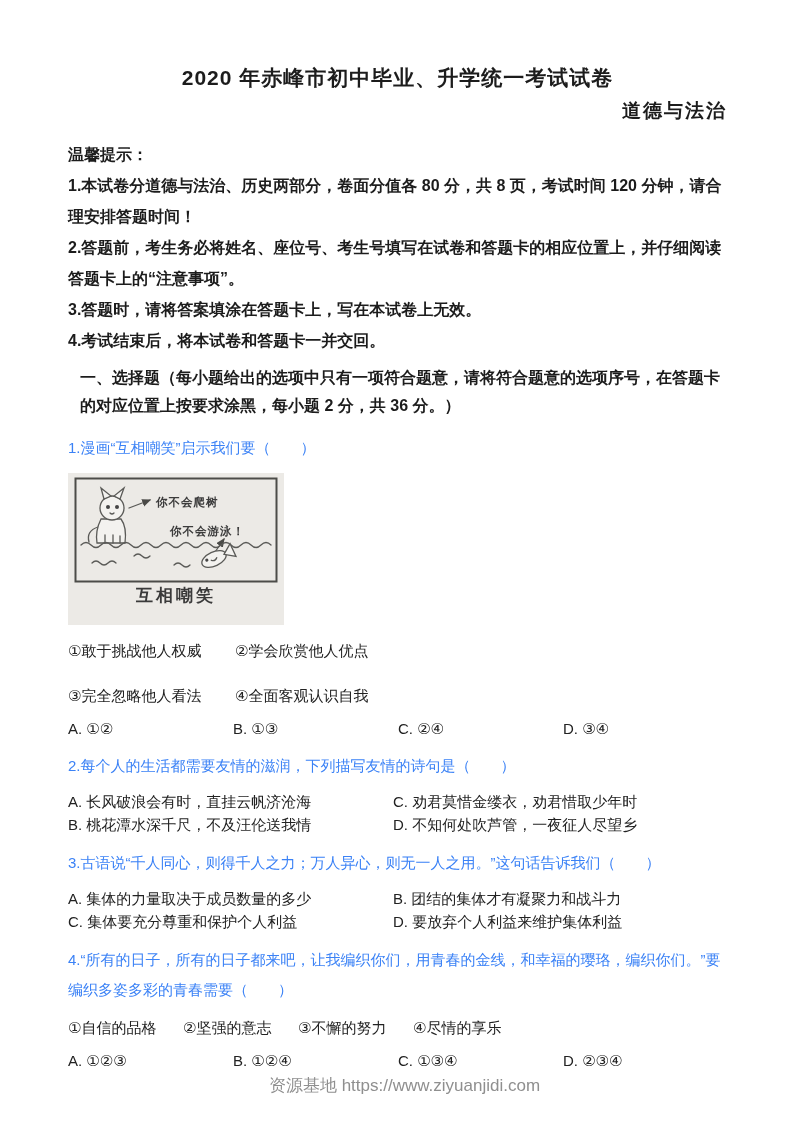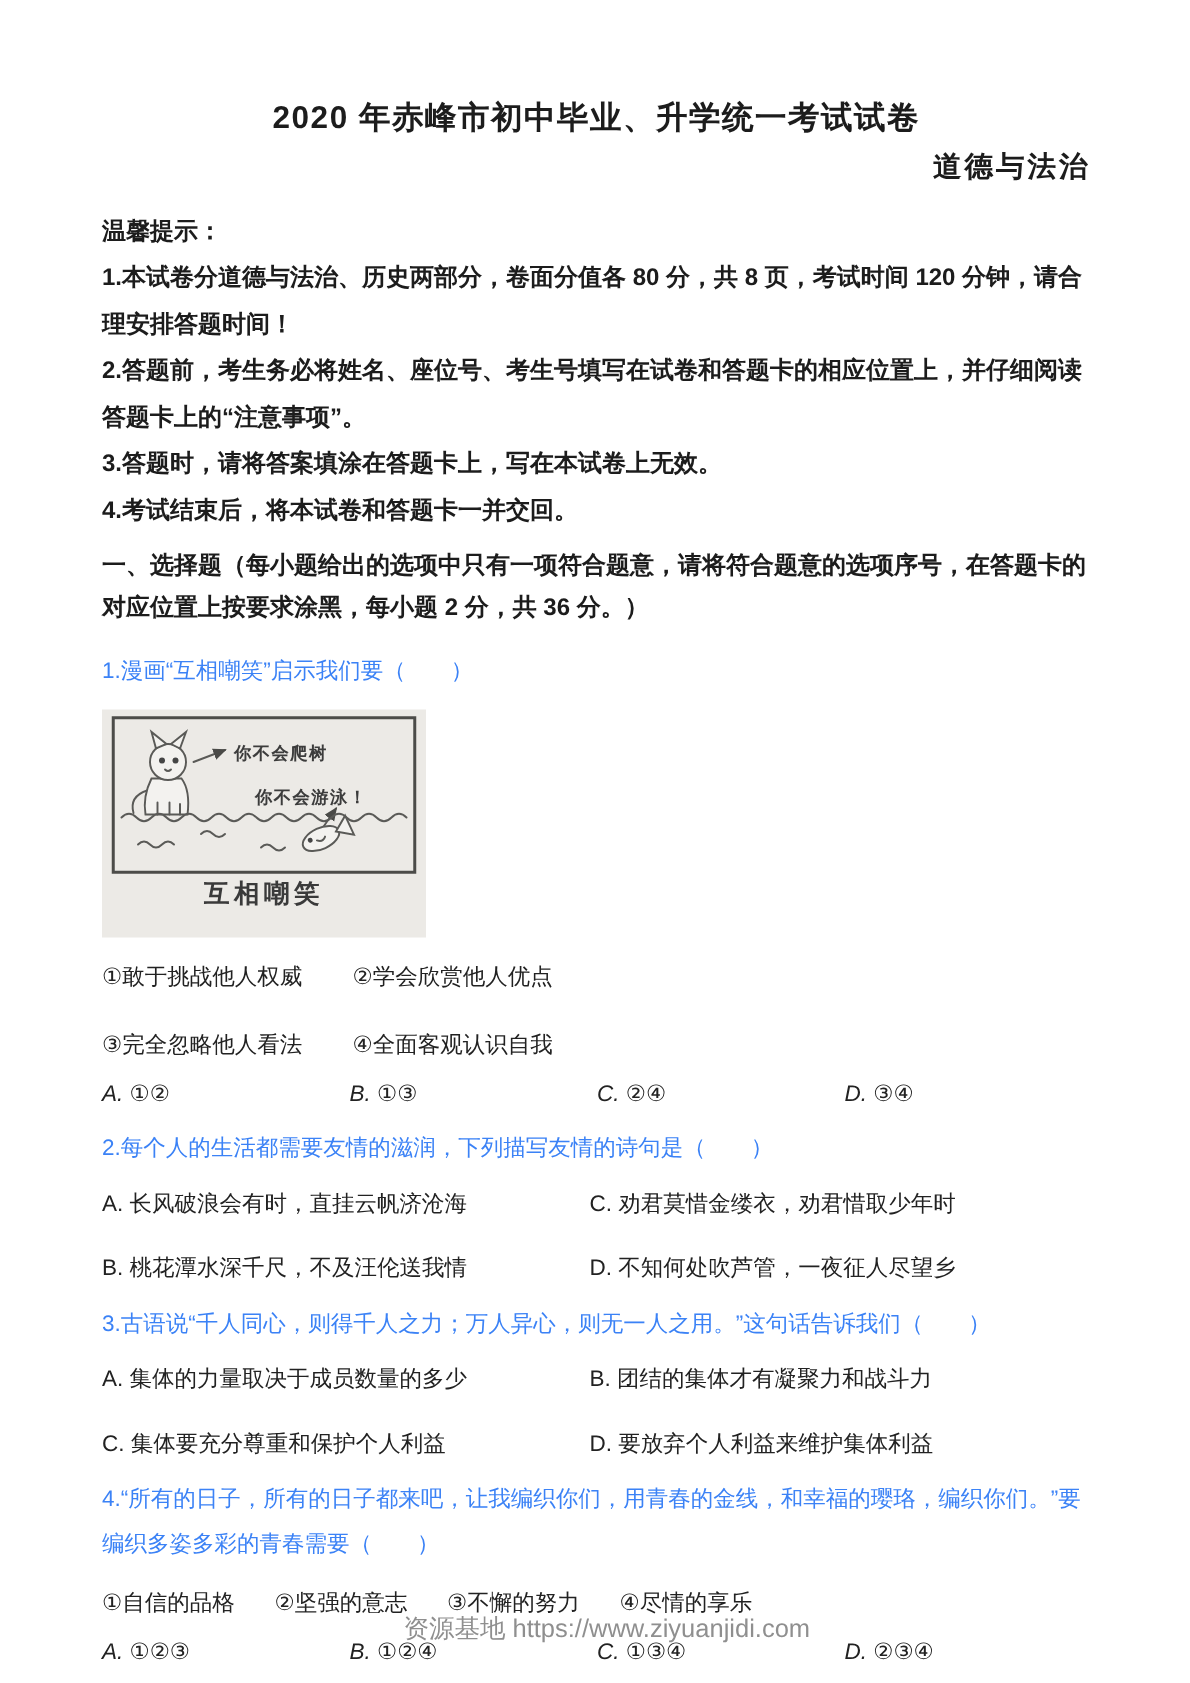--- a/index.html
+++ b/index.html
@@ -12,21 +12,21 @@
     overflow:hidden;
   }
   .content { padding:64px 66px 0 68px; }
 
   .title   { text-align:center; font-size:21px; font-weight:bold; letter-spacing:1px; }
   .subject { text-align:right; font-size:19px; font-weight:bold; margin-top:6px; letter-spacing:2px; }
 
   .notice { margin-top:15px; font-size:16px; font-weight:bold; line-height:31px; }
   .notice p { margin:0; }
 
-  .section-heading { margin-top:8px; font-size:16px; font-weight:bold; line-height:28px; }
+  .section-heading { margin-top:8px; font-size:16px; font-weight:bold; line-height:28px;margin-left:12px; }
 
   .question { margin:0; }
   .stem { font-size:15px; line-height:30px; margin-top:13px; color:#3b82f6; }
 
   .cartoon-wrap { margin-top:10px; width:216px; background:#eceae6; padding:4px 6px 16px 6px; }
   .cartoon-box  { display:block; }
   .cartoon-caption {
     text-align:center; font-size:17px; font-weight:600; color:#3a3a3a;
     letter-spacing:3px; padding:1px 0 2px 0;
   }
@@ -34,25 +34,25 @@
   .subitems-q1 {
     margin-top:17px; display:grid; grid-template-columns:167px auto;
     row-gap:26px; font-size:15px; width:430px; color:#222;
   }
   .subitems-row { margin-top:14px; display:flex; font-size:15px; color:#222; }
   .subitems-row span { width:115px; }
   .subitems-row span:last-child { width:auto; }
 
   .options-row4 {
     margin-top:14px; display:grid; grid-template-columns:165px 165px 165px 1fr;
-    font-size:15px; color:#222;font-style:italic;
+    font-size:15px; color:#222;
   }
   .options-grid2 {
     margin-top:12px; display:grid; grid-template-columns:325px 1fr;
-    row-gap:24px; font-size:15px; color:#222;
+    row-gap:4px; font-size:15px; color:#222;
   }
 
   .footer {
     position:absolute; left:16px; right:0; bottom:25px;
     text-align:center; font-size:17px; color:#8f8f8f;
     text-decoration:none; cursor:pointer;
   }
 
   svg .ink   { stroke:#5a5a57; fill:none; stroke-width:1.3; stroke-linecap:round; }
   svg .body  { stroke:#5a5a57; fill:#f3f2ef; stroke-width:1.3; }

